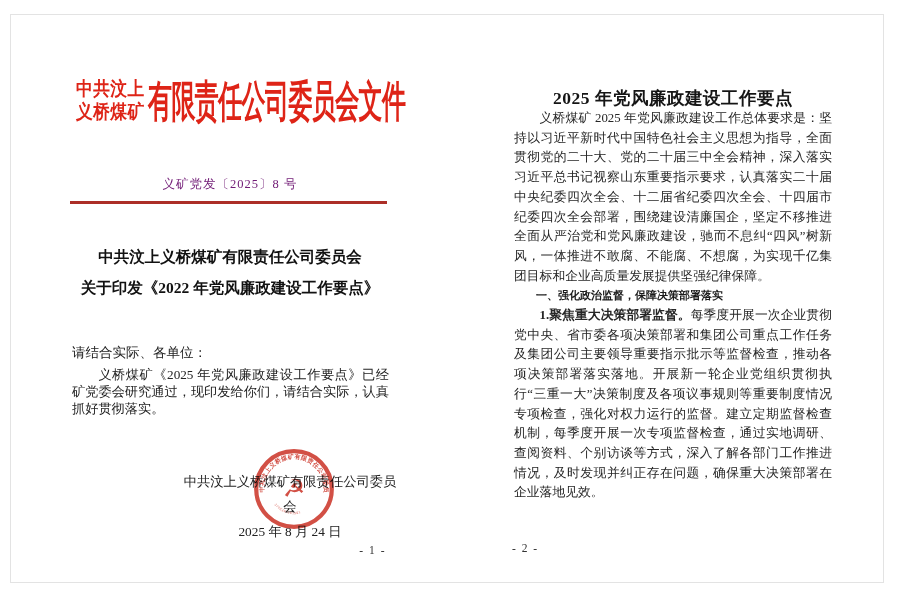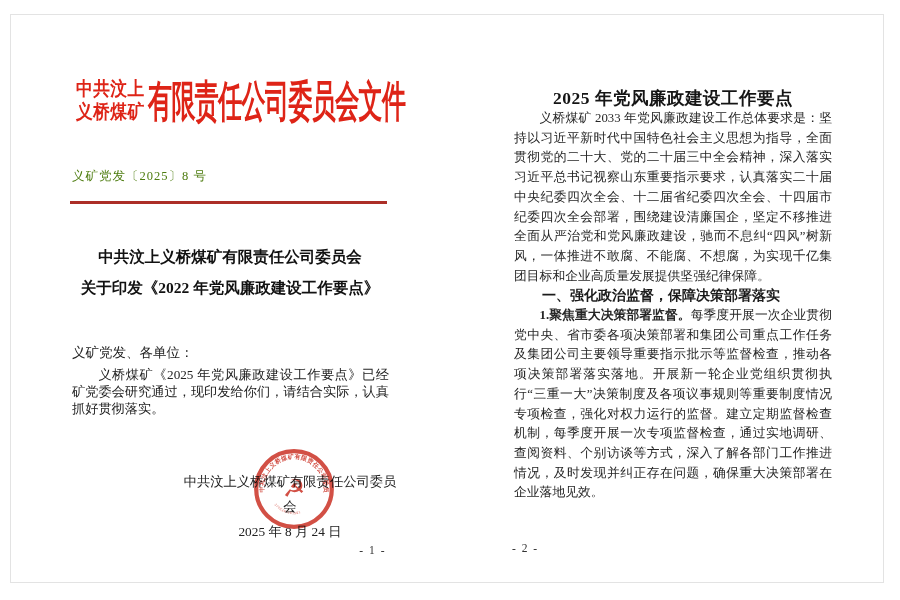--- a/index.html
+++ b/index.html
@@ -22,22 +22,22 @@
   .masthead-small{
     font-size:17px;line-height:20px;letter-spacing:0.5px;
     transform:scale(0.98,1.12);transform-origin:left center;
   }
   .masthead-large{
     font-size:40px;letter-spacing:-1px;
     transform:scale(0.60,1.08);transform-origin:left center;
     margin-left:2px;
   }
   .doc-number{
-    left:72px;top:168px;width:316px;
-    font-size:12.5px;color:#4d7c0f;letter-spacing:1px;
+    left:72px;top:176px;width:316px;text-align:center;
+    font-size:12.5px;color:#701a75;letter-spacing:1px;
   }
   .red-rule{
     left:70px;top:201px;width:317px;height:3px;background:#ac2f28;
   }
   .notice-title{
     left:58px;top:241px;width:344px;text-align:center;
     font-weight:bold;font-size:15.5px;line-height:31px;color:#111;
   }
   .salutation{
     left:72px;top:344px;font-size:13.5px;color:#222;
@@ -65,21 +65,21 @@
     font-weight:bold;font-size:17.5px;color:#151515;letter-spacing:0.5px;margin-top:20px;
   }
   .p2-body{
     left:514px;top:109px;width:318px;
     font-size:12.8px;line-height:19.7px;text-align:justify;color:#262626;
   }
   .p2-body p{margin:0;text-indent:2em;}
   .p2-heading{
     font-weight:bold;
     font-family:"Liberation Sans","DejaVu Sans",sans-serif;
-    font-size:14px;color:#1a1a1a;
+    font-size:11px;color:#1a1a1a;
   }
   .lead{font-weight:bold;}
   .pagenum-2{
     left:512px;top:542px;font-size:11.5px;letter-spacing:1.5px;color:#333;
   }
 </style>
 </head>
 <body>
 
 <div class="abs frame"></div>
@@ -96,21 +96,21 @@
 
   <div class="abs doc-number">义矿党发〔2025〕8 号</div>
 
   <div class="abs red-rule"></div>
 
   <div class="abs notice-title">
     <div>中共汶上义桥煤矿有限责任公司委员会</div>
     <div>关于印发《2022 年党风廉政建设工作要点》</div>
   </div>
 
-  <div class="abs salutation">义矿党发、各单位：</div>
+  <div class="abs salutation">请结合实际、各单位：</div>
 
   <p class="abs p1-body">义桥煤矿《2025 年党风廉政建设工作要点》已经矿党委会研究通过，现印发给你们，请结合实际，认真抓好贯彻落实。</p>
 
   <div class="abs signature">
     <div>中共汶上义桥煤矿有限责任公司委员会</div>
     <div>2025 年 8 月 24 日</div>
   </div>
 
   <svg class="abs seal" viewBox="0 0 100 100">
     <defs>
@@ -128,19 +128,19 @@
   </svg>
 
   <div class="abs pagenum-1">- 1 -</div>
 </div>
 
 <div>
 
   <div class="abs p2-title">2025 年党风廉政建设工作要点</div>
 
   <div class="abs p2-body">
-    <p>义桥煤矿 2033 年党风廉政建设工作总体要求是：坚持以习近平新时代中国特色社会主义思想为指导，全面贯彻党的二十大、党的二十届三中全会精神，深入落实习近平总书记视察山东重要指示要求，认真落实二十届中央纪委四次全会、十二届省纪委四次全会、十四届市纪委四次全会部署，围绕建设清廉国企，坚定不移推进全面从严治党和党风廉政建设，驰而不息纠“四风”树新风，一体推进不敢腐、不能腐、不想腐，为实现千亿集团目标和企业高质量发展提供坚强纪律保障。</p>
+    <p>义桥煤矿 2025 年党风廉政建设工作总体要求是：坚持以习近平新时代中国特色社会主义思想为指导，全面贯彻党的二十大、党的二十届三中全会精神，深入落实习近平总书记视察山东重要指示要求，认真落实二十届中央纪委四次全会、十二届省纪委四次全会、十四届市纪委四次全会部署，围绕建设清廉国企，坚定不移推进全面从严治党和党风廉政建设，驰而不息纠“四风”树新风，一体推进不敢腐、不能腐、不想腐，为实现千亿集团目标和企业高质量发展提供坚强纪律保障。</p>
     <p class="p2-heading">一、强化政治监督，保障决策部署落实</p>
     <p><span class="lead">1.聚焦重大决策部署监督。</span><span>每季度开展一次企业贯彻党中央、省市委各项决策部署和集团公司重点工作任务及集团公司主要领导重要指示批示等监督检查，推动各项决策部署落实落地。开展新一轮企业党组织贯彻执行“三重一大”决策制度及各项议事规则等重要制度情况专项检查，强化对权力运行的监督。建立定期监督检查机制，每季度开展一次专项监督检查，通过实地调研、查阅资料、个别访谈等方式，深入了解各部门工作推进情况，及时发现并纠正存在问题，确保重大决策部署在企业落地见效。</span></p>
   </div>
 
   <div class="abs pagenum-2">- 2 -</div>
 </div>
 
 </body></html>

